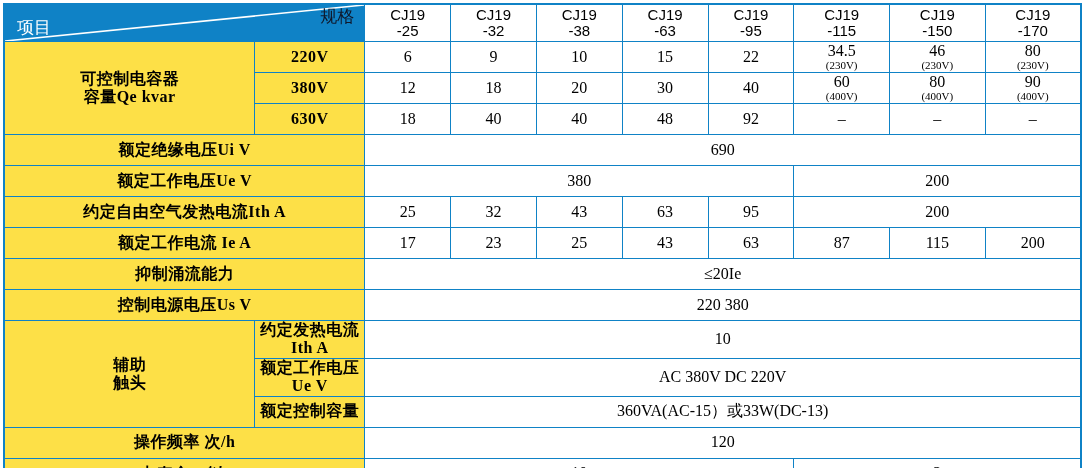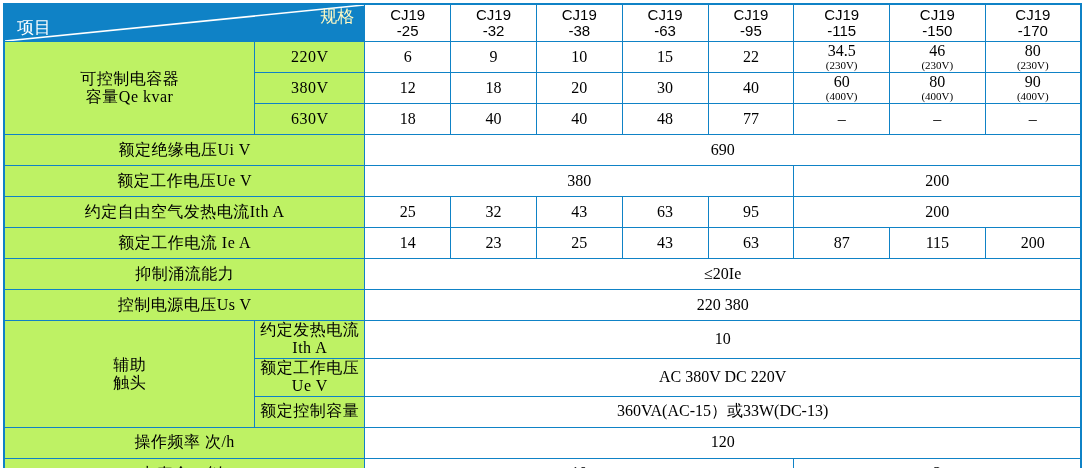--- a/index.html
+++ b/index.html
@@ -29,24 +29,24 @@
     text-align: center;
     vertical-align: middle;
     font-size: 16px;
     color: #000000;
     padding: 0;
     height: 30px;
     line-height: 1.15;
     font-family: "Liberation Serif", "DejaVu Serif", serif;
   }
   td.hdr {
-    background: #bef264;
+    background: #fde047;
     color: #ffffff;
     font-size: 17px;
-    font-weight: normal;
+    font-weight: bold;
     letter-spacing: 0.5px;
   }
   td.hdr.small {
     font-size: 16px;
   }
   td.white {
     background: #ffffff;
   }
   .sub {
     font-size: 11px;
@@ -77,21 +77,21 @@
     position: absolute;
     left: 12px;
     bottom: 3px;
     color: #ffffff;
     font-size: 17px;
   }
   td.diag .lbl-spec {
     position: absolute;
     right: 10px;
     top: 2px;
-    color: #fef9c3;
+    color: #0f172a;
     font-size: 17px;
     margin-left: 16px;
   }
   .sup {
     font-size: 11px;
     vertical-align: super;
   }
   .two-line {
     display: block;
     line-height: 1.12;
@@ -233,21 +233,21 @@
           <span class="sub">(400V)</span>
         </td>
       </tr>
 
       <tr>
         <td class="hdr small">630V</td>
         <td class="white">18</td>
         <td class="white">40</td>
         <td class="white">40</td>
         <td class="white">48</td>
-        <td class="white">77</td>
+        <td class="white">92</td>
         <td class="white">–</td>
         <td class="white">–</td>
         <td class="white">–</td>
       </tr>
 
       <tr>
         <td class="hdr" colspan="2">额定绝缘电压Ui  V</td>
         <td class="white" colspan="8">690</td>
       </tr>
 
@@ -262,21 +262,21 @@
         <td class="white">25</td>
         <td class="white">32</td>
         <td class="white">43</td>
         <td class="white">63</td>
         <td class="white">95</td>
         <td class="white" colspan="3">200</td>
       </tr>
 
       <tr>
         <td class="hdr" colspan="2">额定工作电流  Ie  A</td>
-        <td class="white">14</td>
+        <td class="white">17</td>
         <td class="white">23</td>
         <td class="white">25</td>
         <td class="white">43</td>
         <td class="white">63</td>
         <td class="white">87</td>
         <td class="white">115</td>
         <td class="white">200</td>
       </tr>
 
       <tr>

